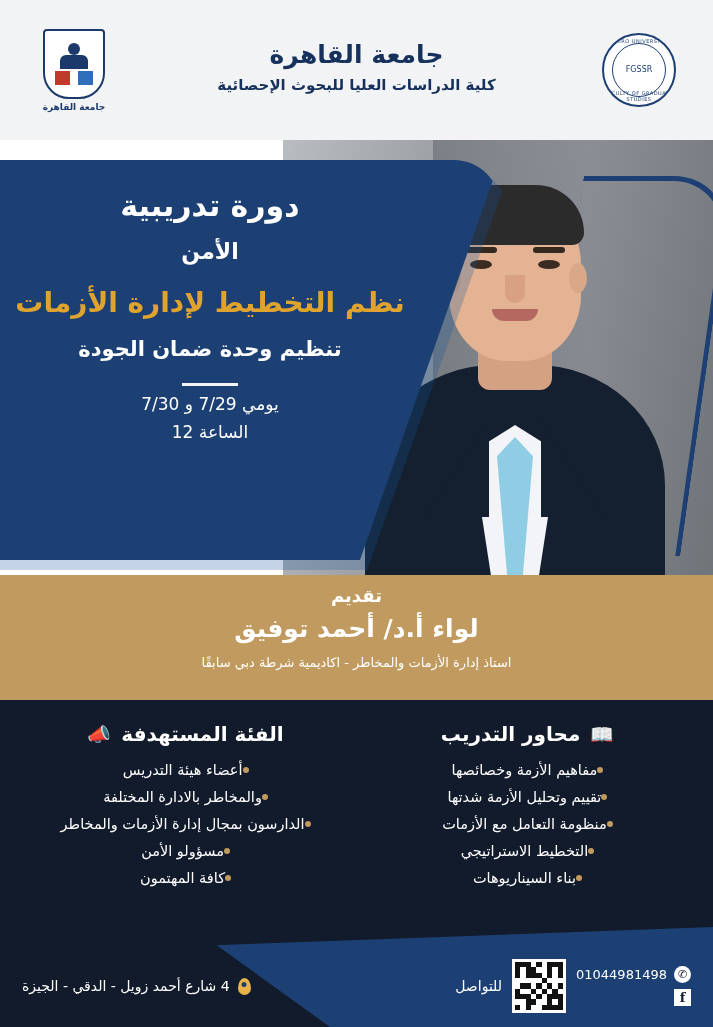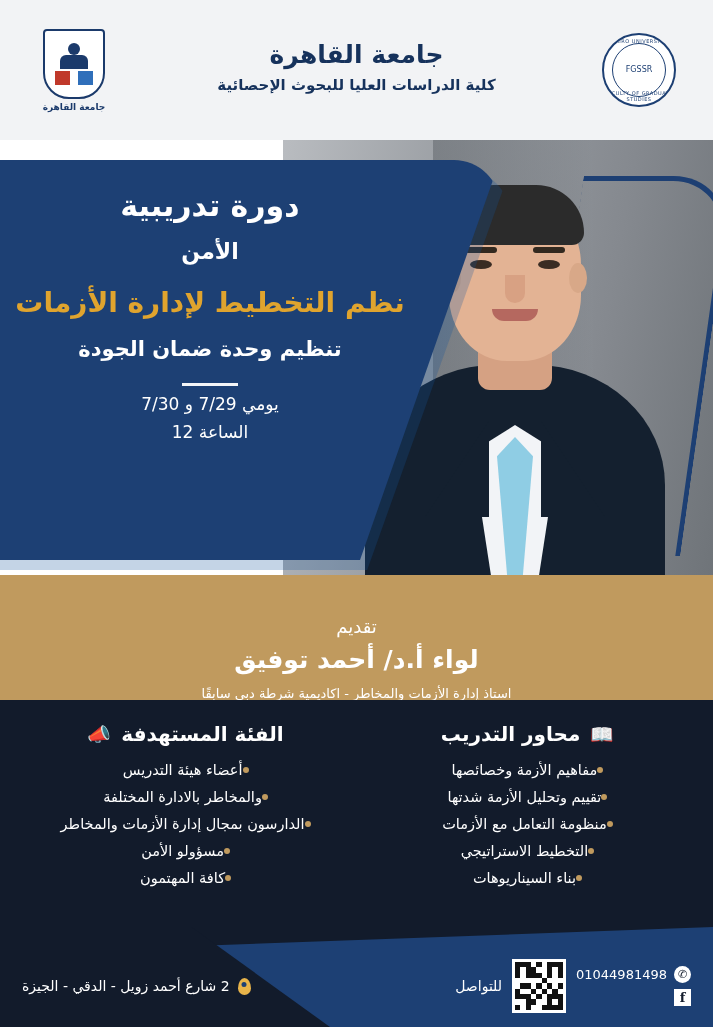--- a/index.html
+++ b/index.html
@@ -202,21 +202,21 @@
   .ht-date { font-size: 17px; margin-top: 8px; }
   .ht-time { font-size: 17px; margin-top: 8px; }
 
   
   .presenter {
     position: absolute; top: 575px; left: 0; right: 0; height: 125px;
     background: #c09a5e;
     color: #ffffff; text-align: center;
     padding-top: 10px;
   }
-  .pr-label { font-size: 18px; font-weight: normal; margin-top: 31px; }
+  .pr-label { font-size: 18px; font-weight: bold; }
   .pr-name { font-size: 25px; font-weight: bold; margin-top: 8px; }
   .pr-role { font-size: 13px; margin-top: 12px; }
 
   
   .content {
     position: absolute; top: 700px; left: 0; right: 0; bottom: 0;
     background: #121b2b;
     color: #ffffff;
   }
   .cols {
@@ -529,18 +529,18 @@
             <i></i>
             <i class="on"></i>
             <i></i>
             <i class="on"></i>
         </div>
         <span class="contact-word">للتواصل</span>
       </div>
 
       <div class="addr">
         <span class="pin"></span>
-        <span>2 شارع أحمد زويل - الدقي - الجيزة</span>
+        <span>4 شارع أحمد زويل - الدقي - الجيزة</span>
       </div>
     </div>
   </div>
 
 </div>
 
 </body></html>

